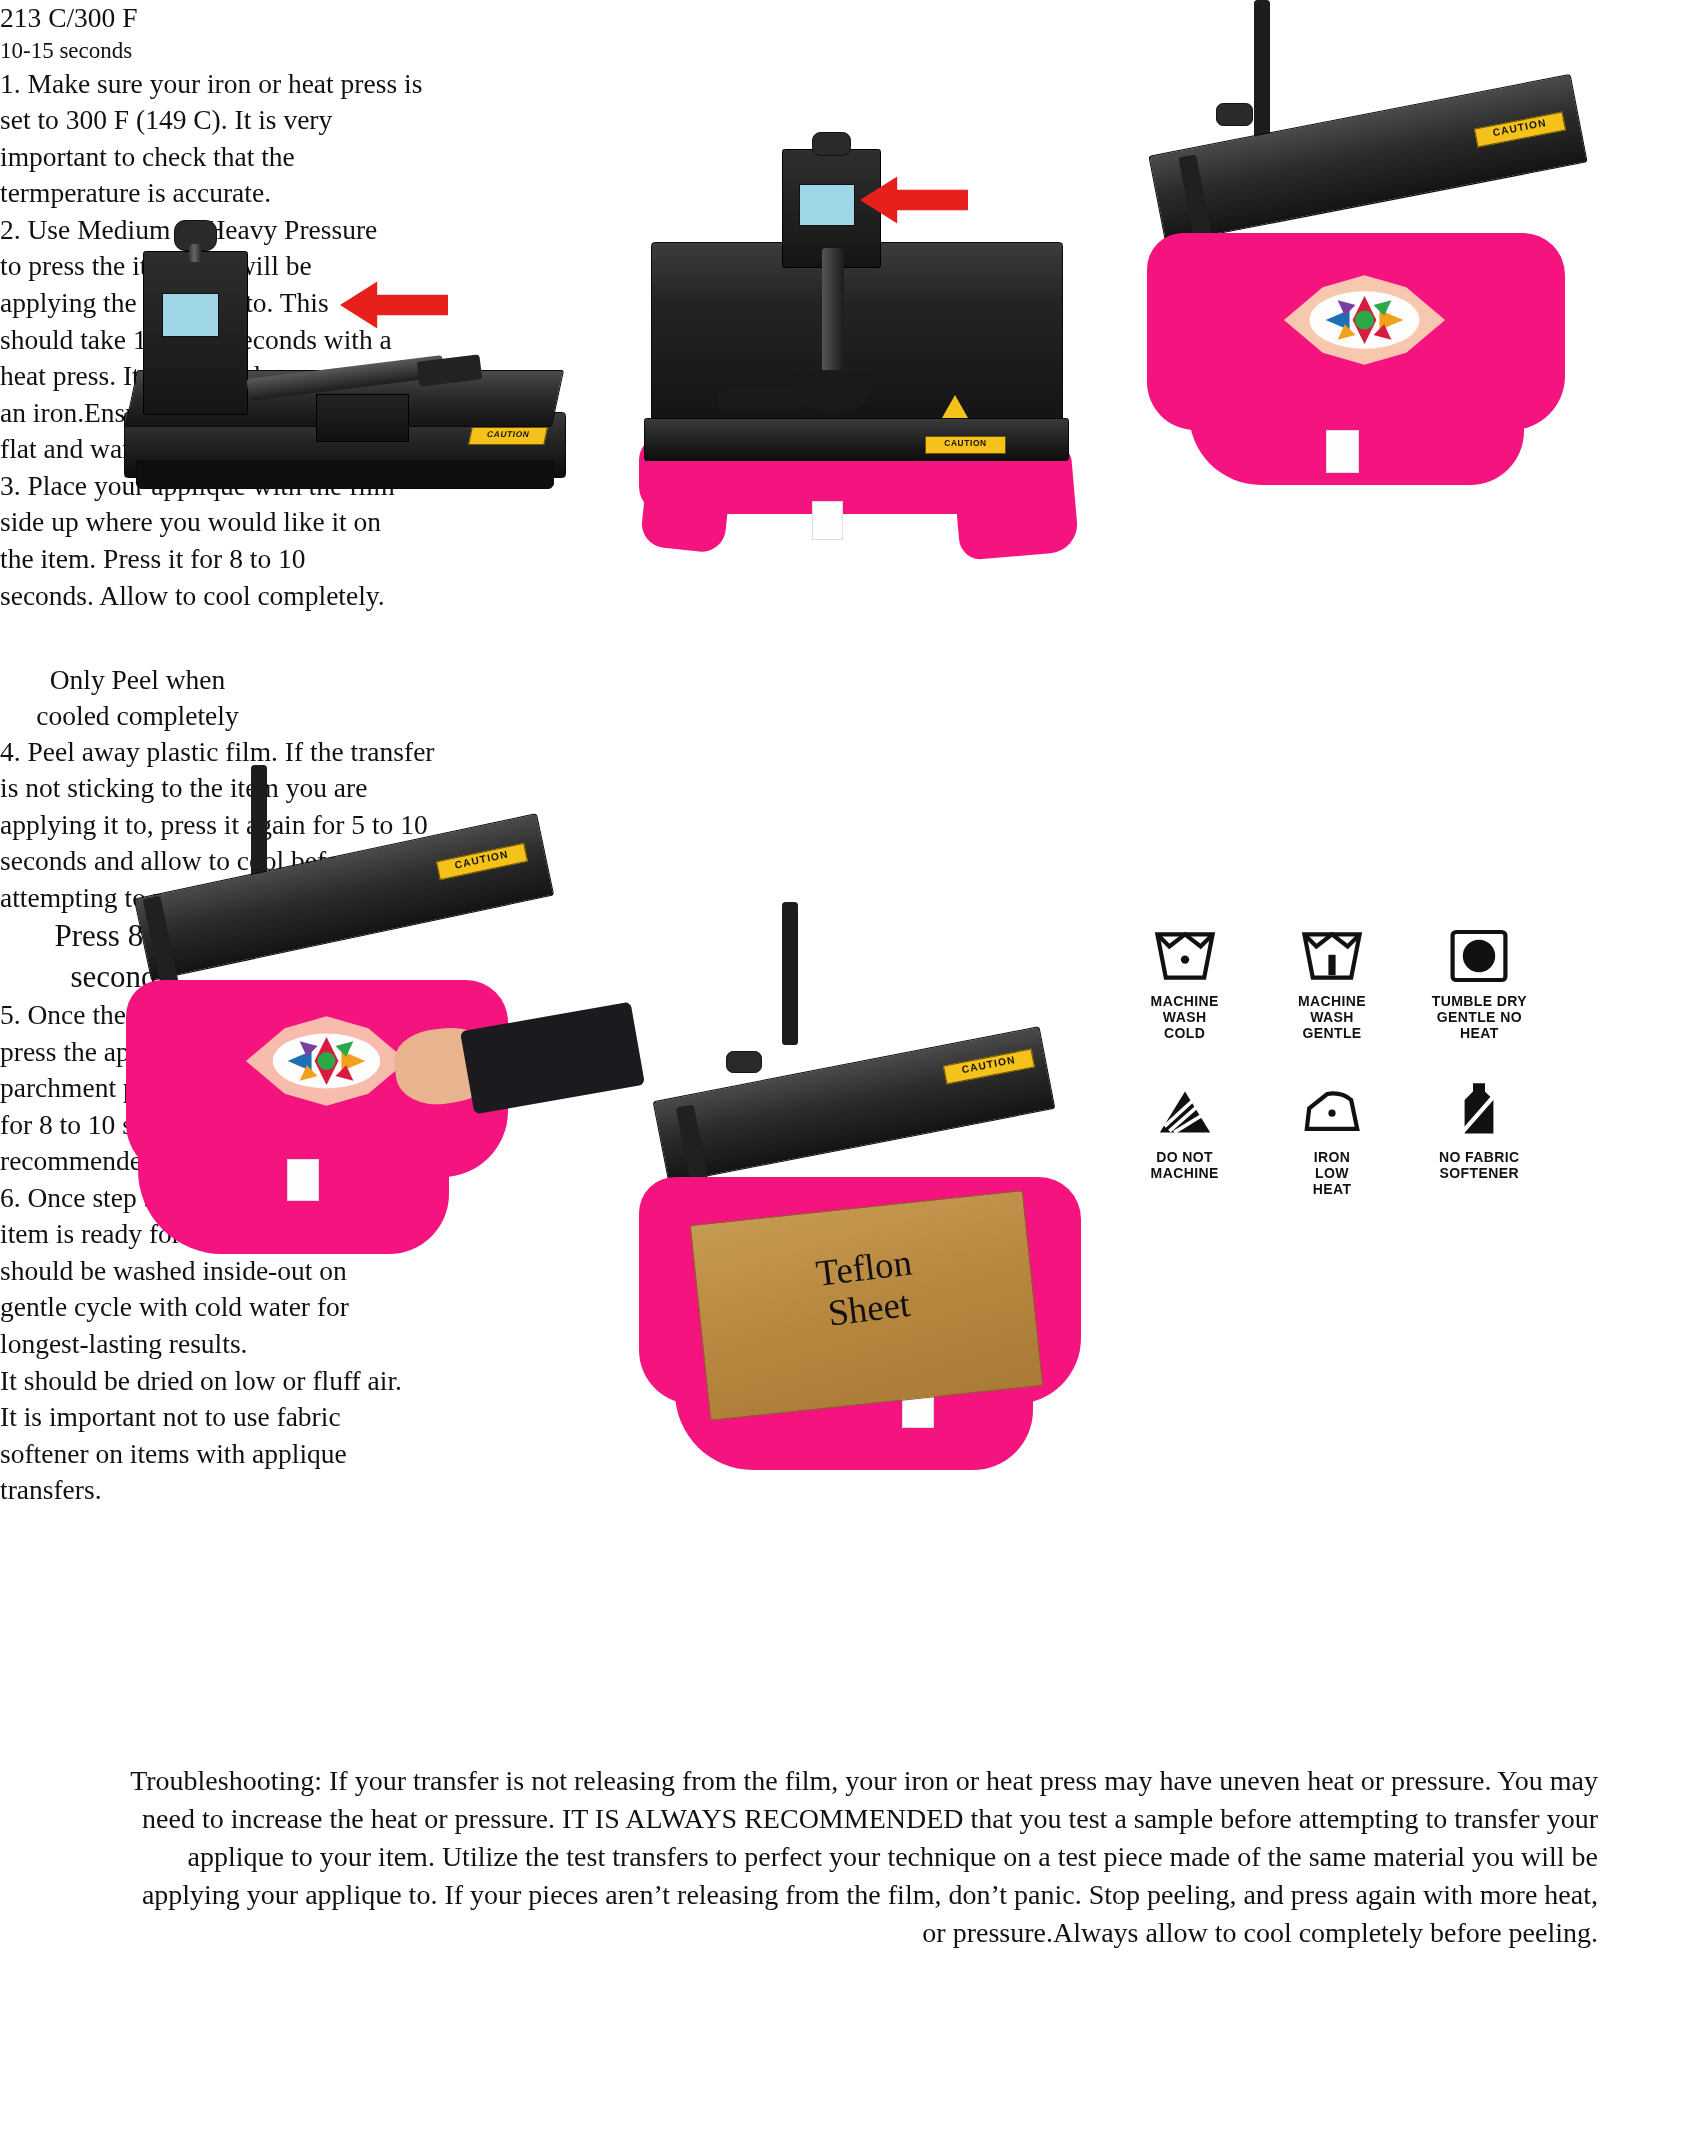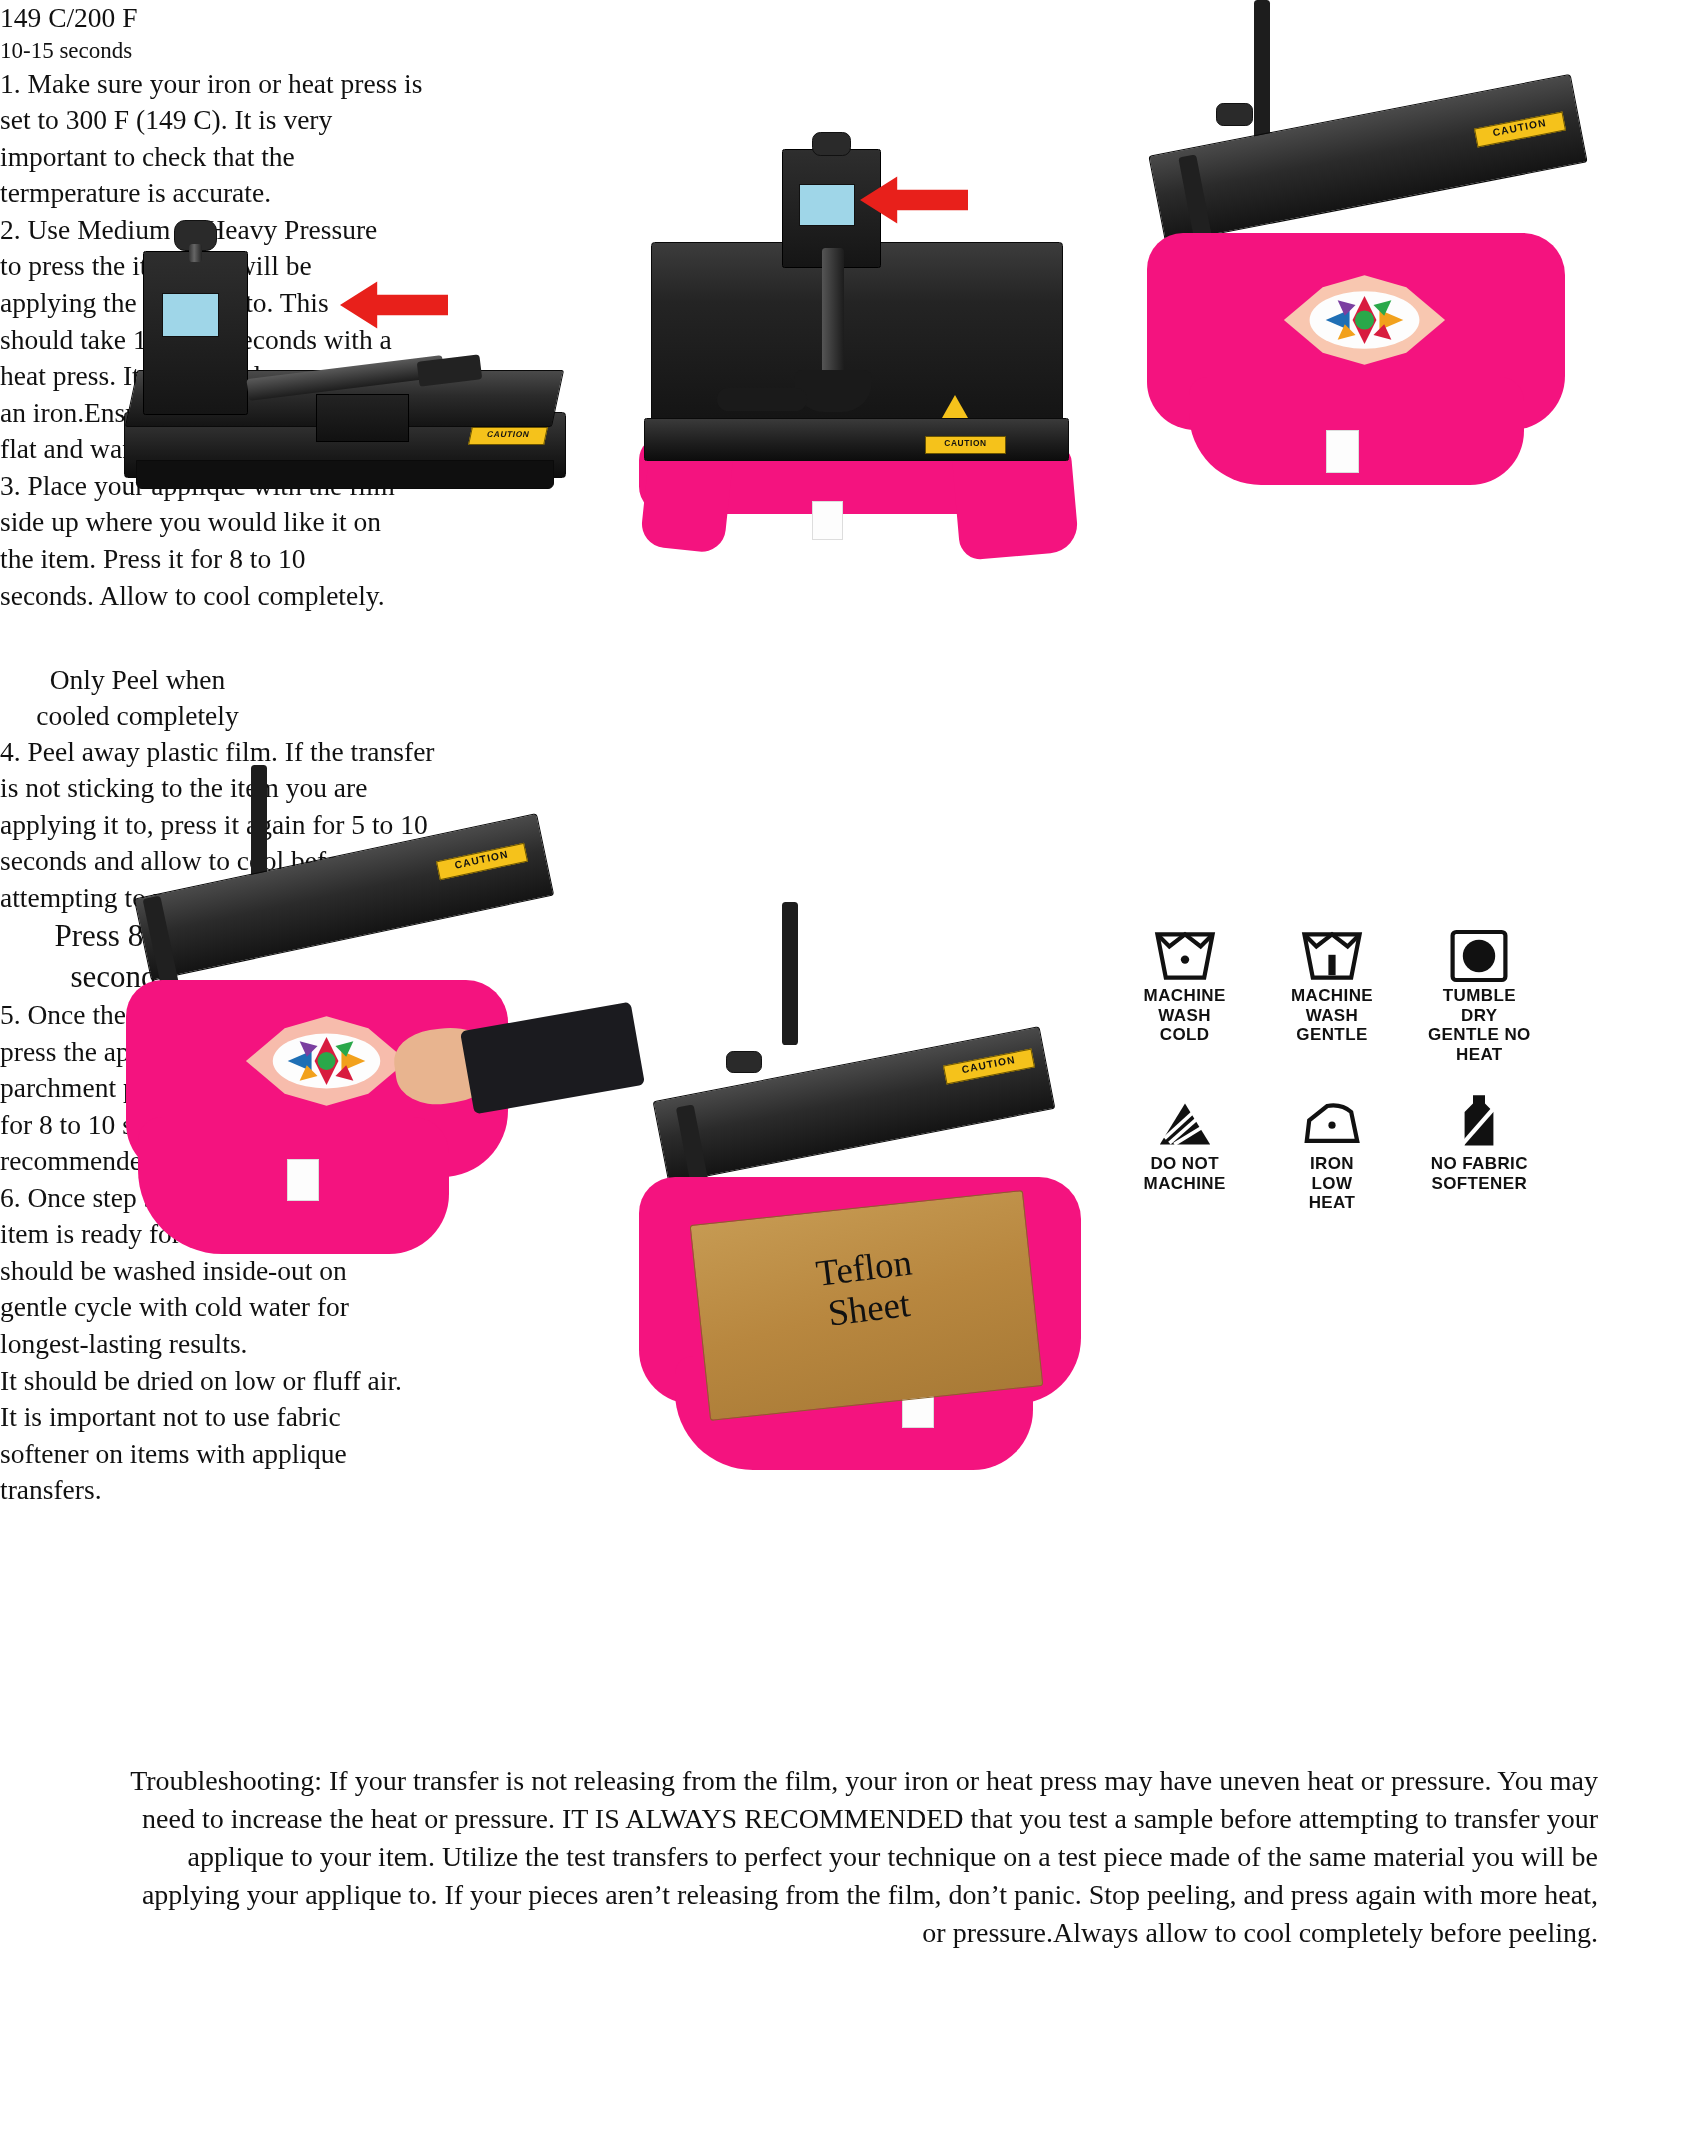--- a/index.html
+++ b/index.html
@@ -139,24 +139,24 @@
     row-gap: 24px;
   }
   .care-cell {
     display: flex;
     flex-direction: column;
     align-items: center;
     justify-content: flex-start;
   }
   .care-glyph { width: 72px; height: 66px; }
   .care-label {
-    margin-top: 0;
+    margin-top: 7px;
     font-family: "Liberation Sans", sans-serif;
     font-weight: bold;
-    font-size: 17px;
+    font-size: 14px;
     line-height: 1.15;
     letter-spacing: 0.4px;
     text-align: center;
     white-space: pre-line;
     color: #111;
   }
 
   
   .trouble {
     position: absolute;
@@ -189,21 +189,21 @@
     <div class="arm" style="left:299px; top:161px; width:63px; height:25px; transform:rotate(-7deg); background:#222;"></div>
 
     <div class="plate-face" style="left:197px; top:197px; width:93px; height:48px;"></div>
 
     <div class="caution sm" style="left:351px; top:230px; width:76px; height:18px; transform:skewX(-12deg);">CAUTION</div>
 
     <svg class="arrow-red" style="left:221px; top:81px;" width="108" height="54" viewBox="0 0 180 90">
       <polygon points="0,45 62,6 62,28 180,28 180,62 62,62 62,84" fill="#e8201b"></polygon>
     </svg>
   </div>
-  <div class="annot" style="left:323px; top:239px; width:251px;">149 C/200 F</div>
+  <div class="annot" style="left:323px; top:239px; width:251px;">213 C/300 F</div>
 
   <div class="press" style="left:633px; top:137px; width:478px; height:412px;">
 
     <div class="shirt soft" style="left:6px; top:299px; width:430px; height:78px; border-radius:24px 18px 30px 27.5px;"></div>
     <div class="shirt" style="left:12px; top:305px; width:84px; height:108px; border-radius:18px 6px 24px 24px; transform:rotate(6deg);"></div>
     <div class="shirt" style="left:323px; top:311px; width:119px; height:108px; border-radius:6px 18px 29px 21.5px; transform:rotate(-5deg);"></div>
     <div class="tag" style="left:179px; top:364px; width:31px; height:39px;"></div>
 
     <div class="plate-top" style="left:18px; top:105px; width:412px; height:197px; border-radius:3.6px; background:linear-gradient(180deg,#3c3c3c 0%,#242424 30%,#121212 100%);"></div>
     <div class="plate-base" style="left:10.8px; top:281px; width:425px; height:43px; border-radius:2.4px;"></div>

